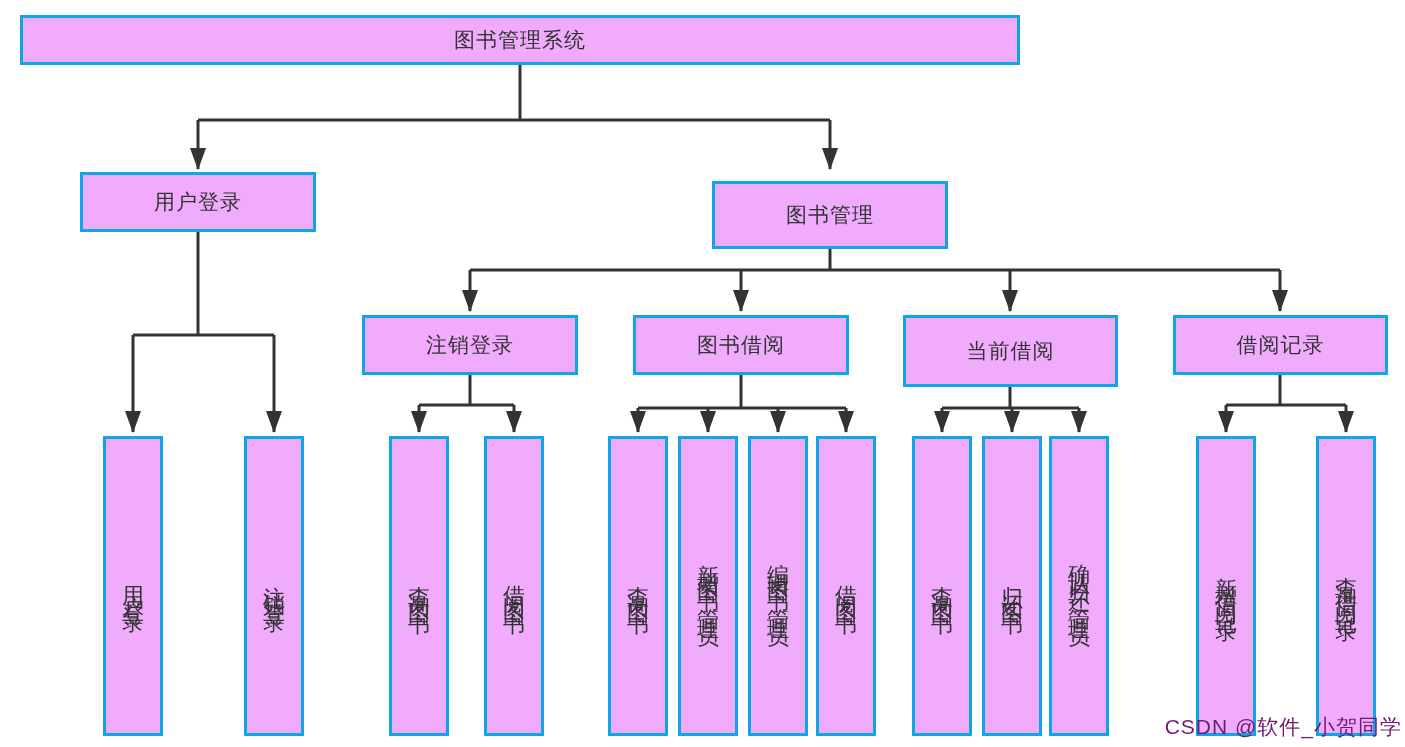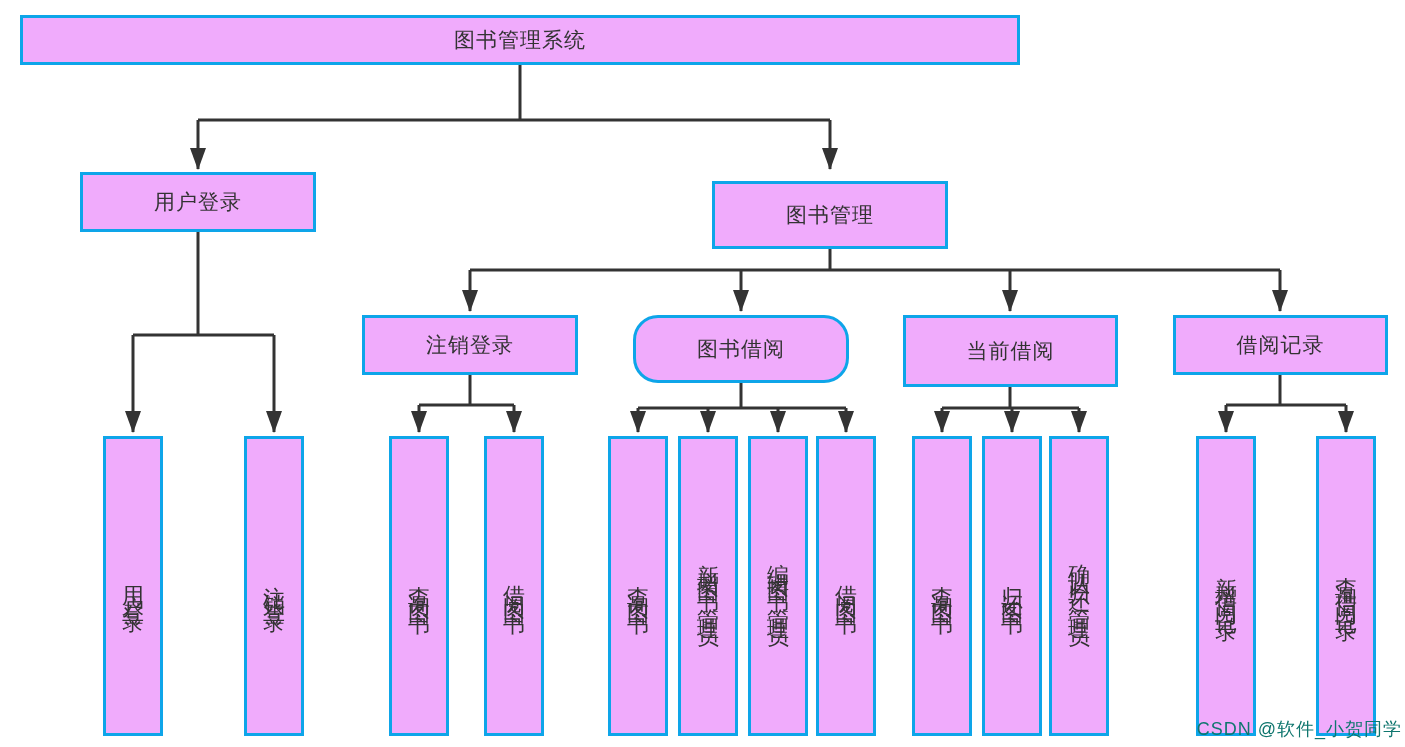--- a/index.html
+++ b/index.html
@@ -40,22 +40,22 @@
     text-orientation: mixed;
     text-align: center;
     line-height: 54px;
     font-size: 22px;
     letter-spacing: 9px;
   }
   .watermark {
     position: absolute;
     right: 3px;
     bottom: 6px;
-    font-size: 18px;
-    color: #0f766e;
+    font-size: 21px;
+    color: #701a75;
     letter-spacing: 1px;
     z-index: 5;
   }
 </style>
 </head>
 <body>
 
 <div id="canvas">
 
   <svg id="connectors" viewBox="0 0 1405 747" xmlns="http://www.w3.org/2000/svg">
@@ -107,21 +107,21 @@
       <path d="M1346,405 V432" marker-end="url(#arrowhead)"></path>
     </g>
   </svg>
 
   <div class="node h" style="left:20px; top:15px; width:1000px; height:50px;">图书管理系统</div>
 
   <div class="node h" style="left:80px; top:172px; width:236px; height:60px;">用户登录</div>
   <div class="node h" style="left:712px; top:172px; width:236px; height:68px;margin-top:9px;">图书管理</div>
 
   <div class="node h" style="left:362px; top:315px; width:216px; height:60px;">注销登录</div>
-  <div class="node h" style="left:633px; top:315px; width:216px; height:68px;border-radius:25px;">图书借阅</div>
+  <div class="node h" style="left:633px; top:315px; width:216px; height:60px;">图书借阅</div>
   <div class="node h" style="left:903px; top:315px; width:215px; height:72px;">当前借阅</div>
   <div class="node h" style="left:1173px; top:315px; width:215px; height:60px;">借阅记录</div>
 
   <div class="node v" style="left:103px;">用户登录</div>
   <div class="node v" style="left:244px;">注销登录</div>
 
   <div class="node v" style="left:389px;">查询图书</div>
   <div class="node v" style="left:484px;">借阅图书</div>
 
   <div class="node v" style="left:608px;">查询图书</div>

